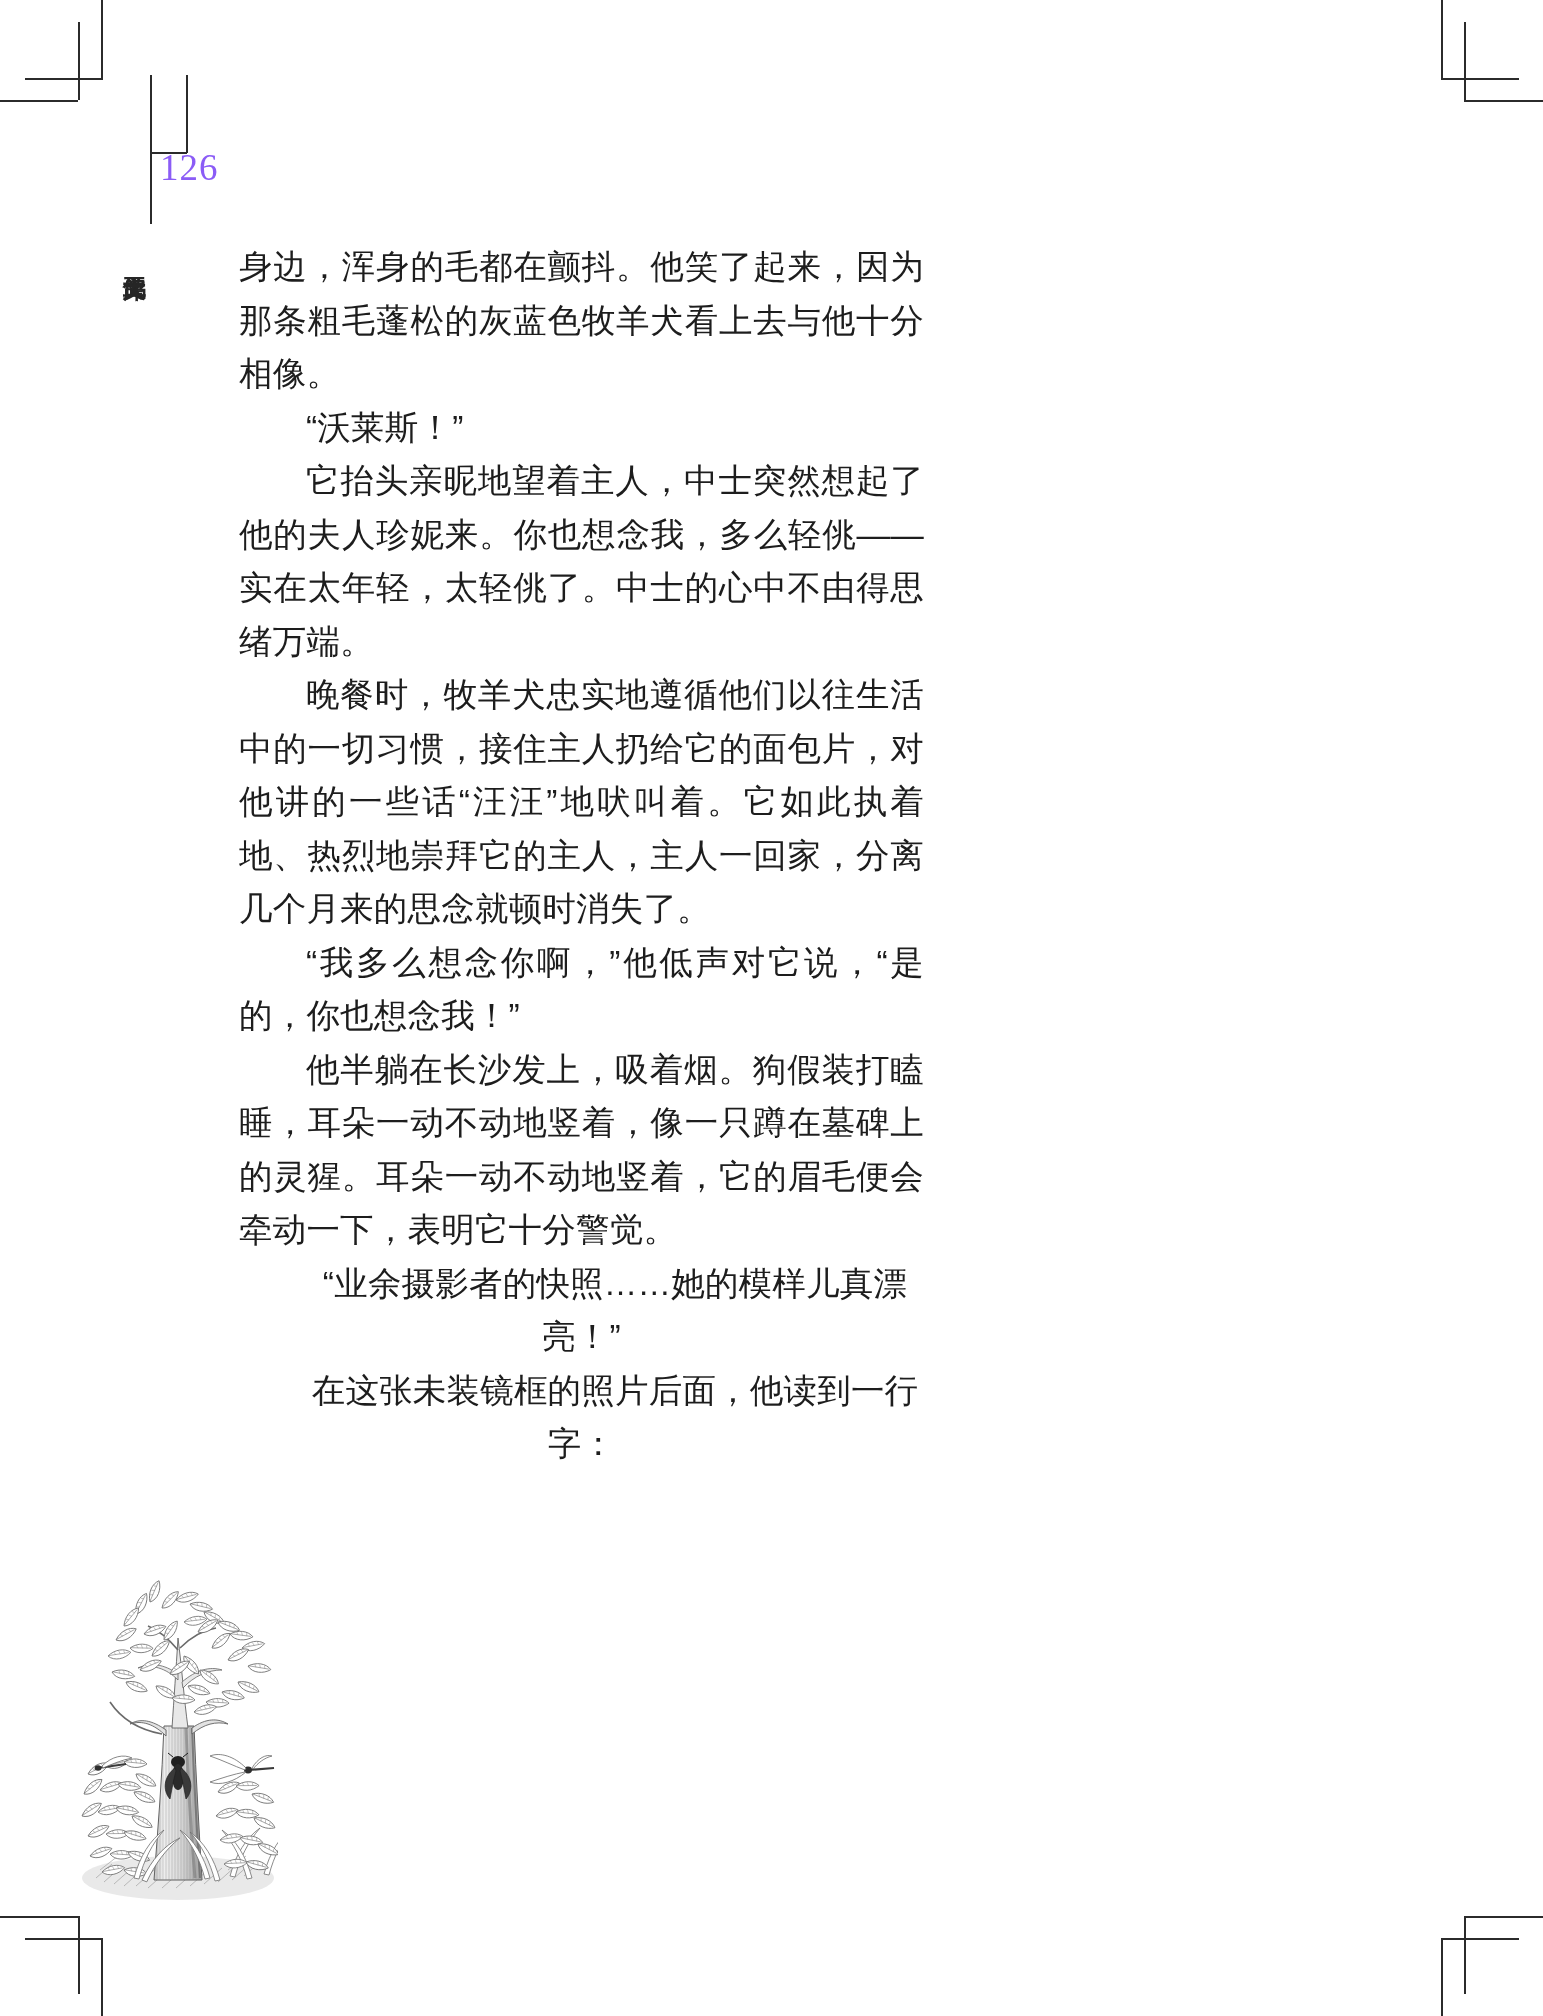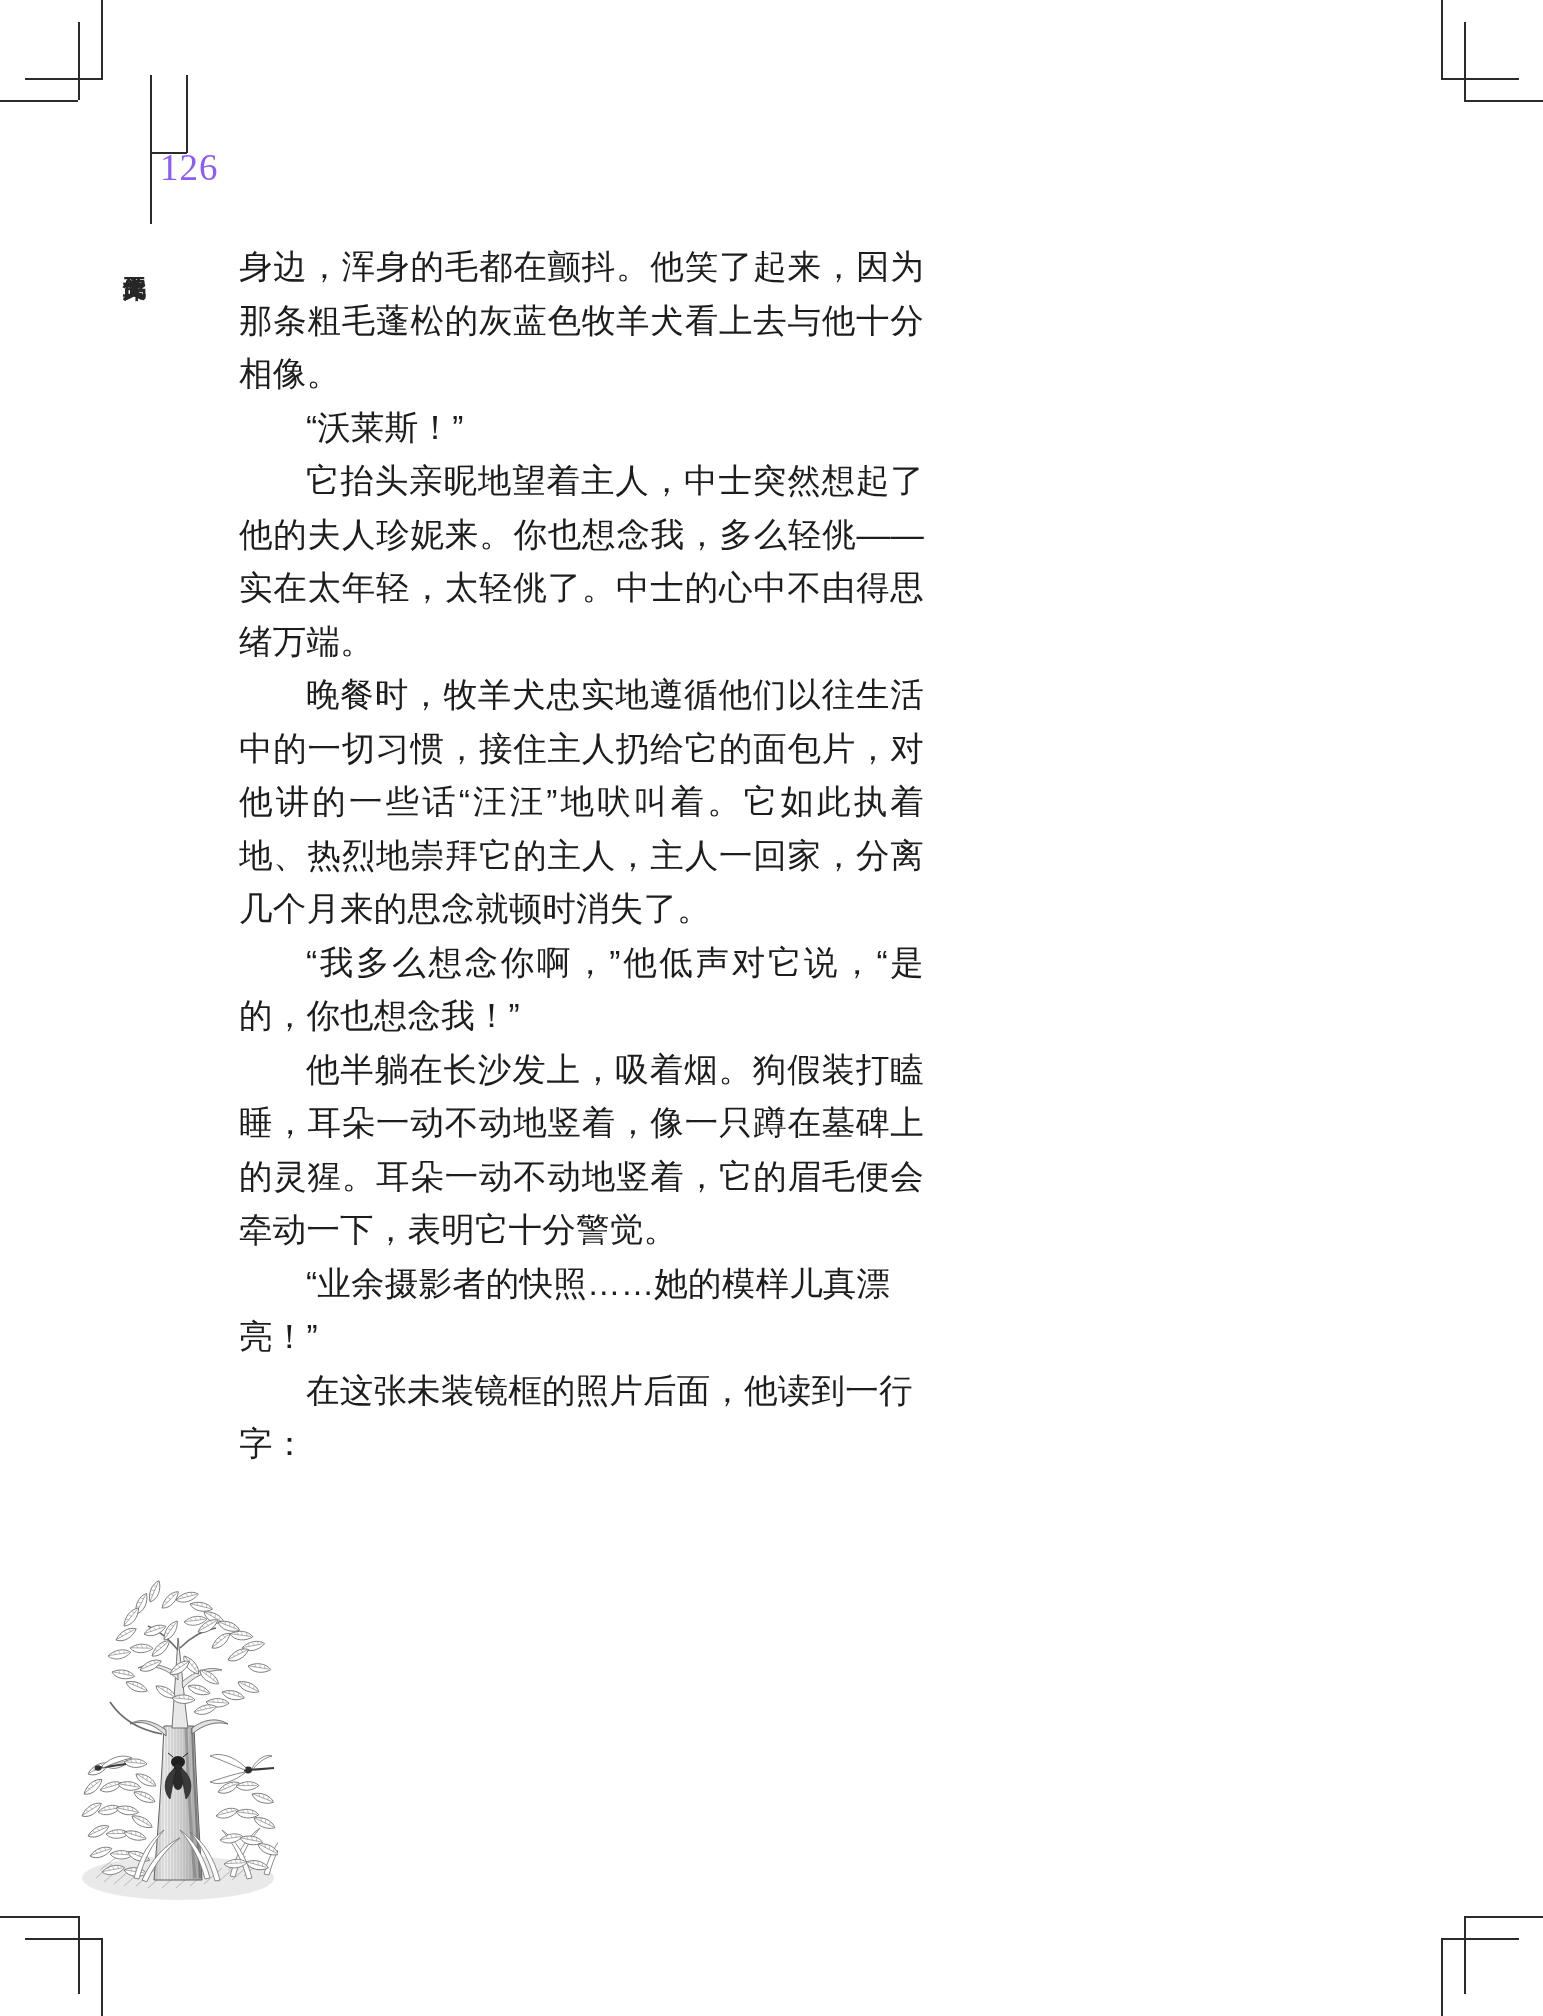--- a/index.html
+++ b/index.html
@@ -58,21 +58,21 @@
     font-size:33.5px;
     line-height:53.5px;
     color:#1d1d1d;
     text-align:justify;
     text-justify:inter-character;
     letter-spacing:0.2px;
     font-weight:400;
     text-indent:0;
   }
   #body-text p.ind { text-indent:67px; }
-  #body-text p.last-loose { text-align:left; }
+  #body-text p.last-loose { text-align:center; }
 
   
   #illustration {
     position:absolute;
     left:78px; top:1578px;
     width:200px; height:322px;
   }
   #illustration svg { display:block; width:200px; height:322px; }
 </style>
 </head>

